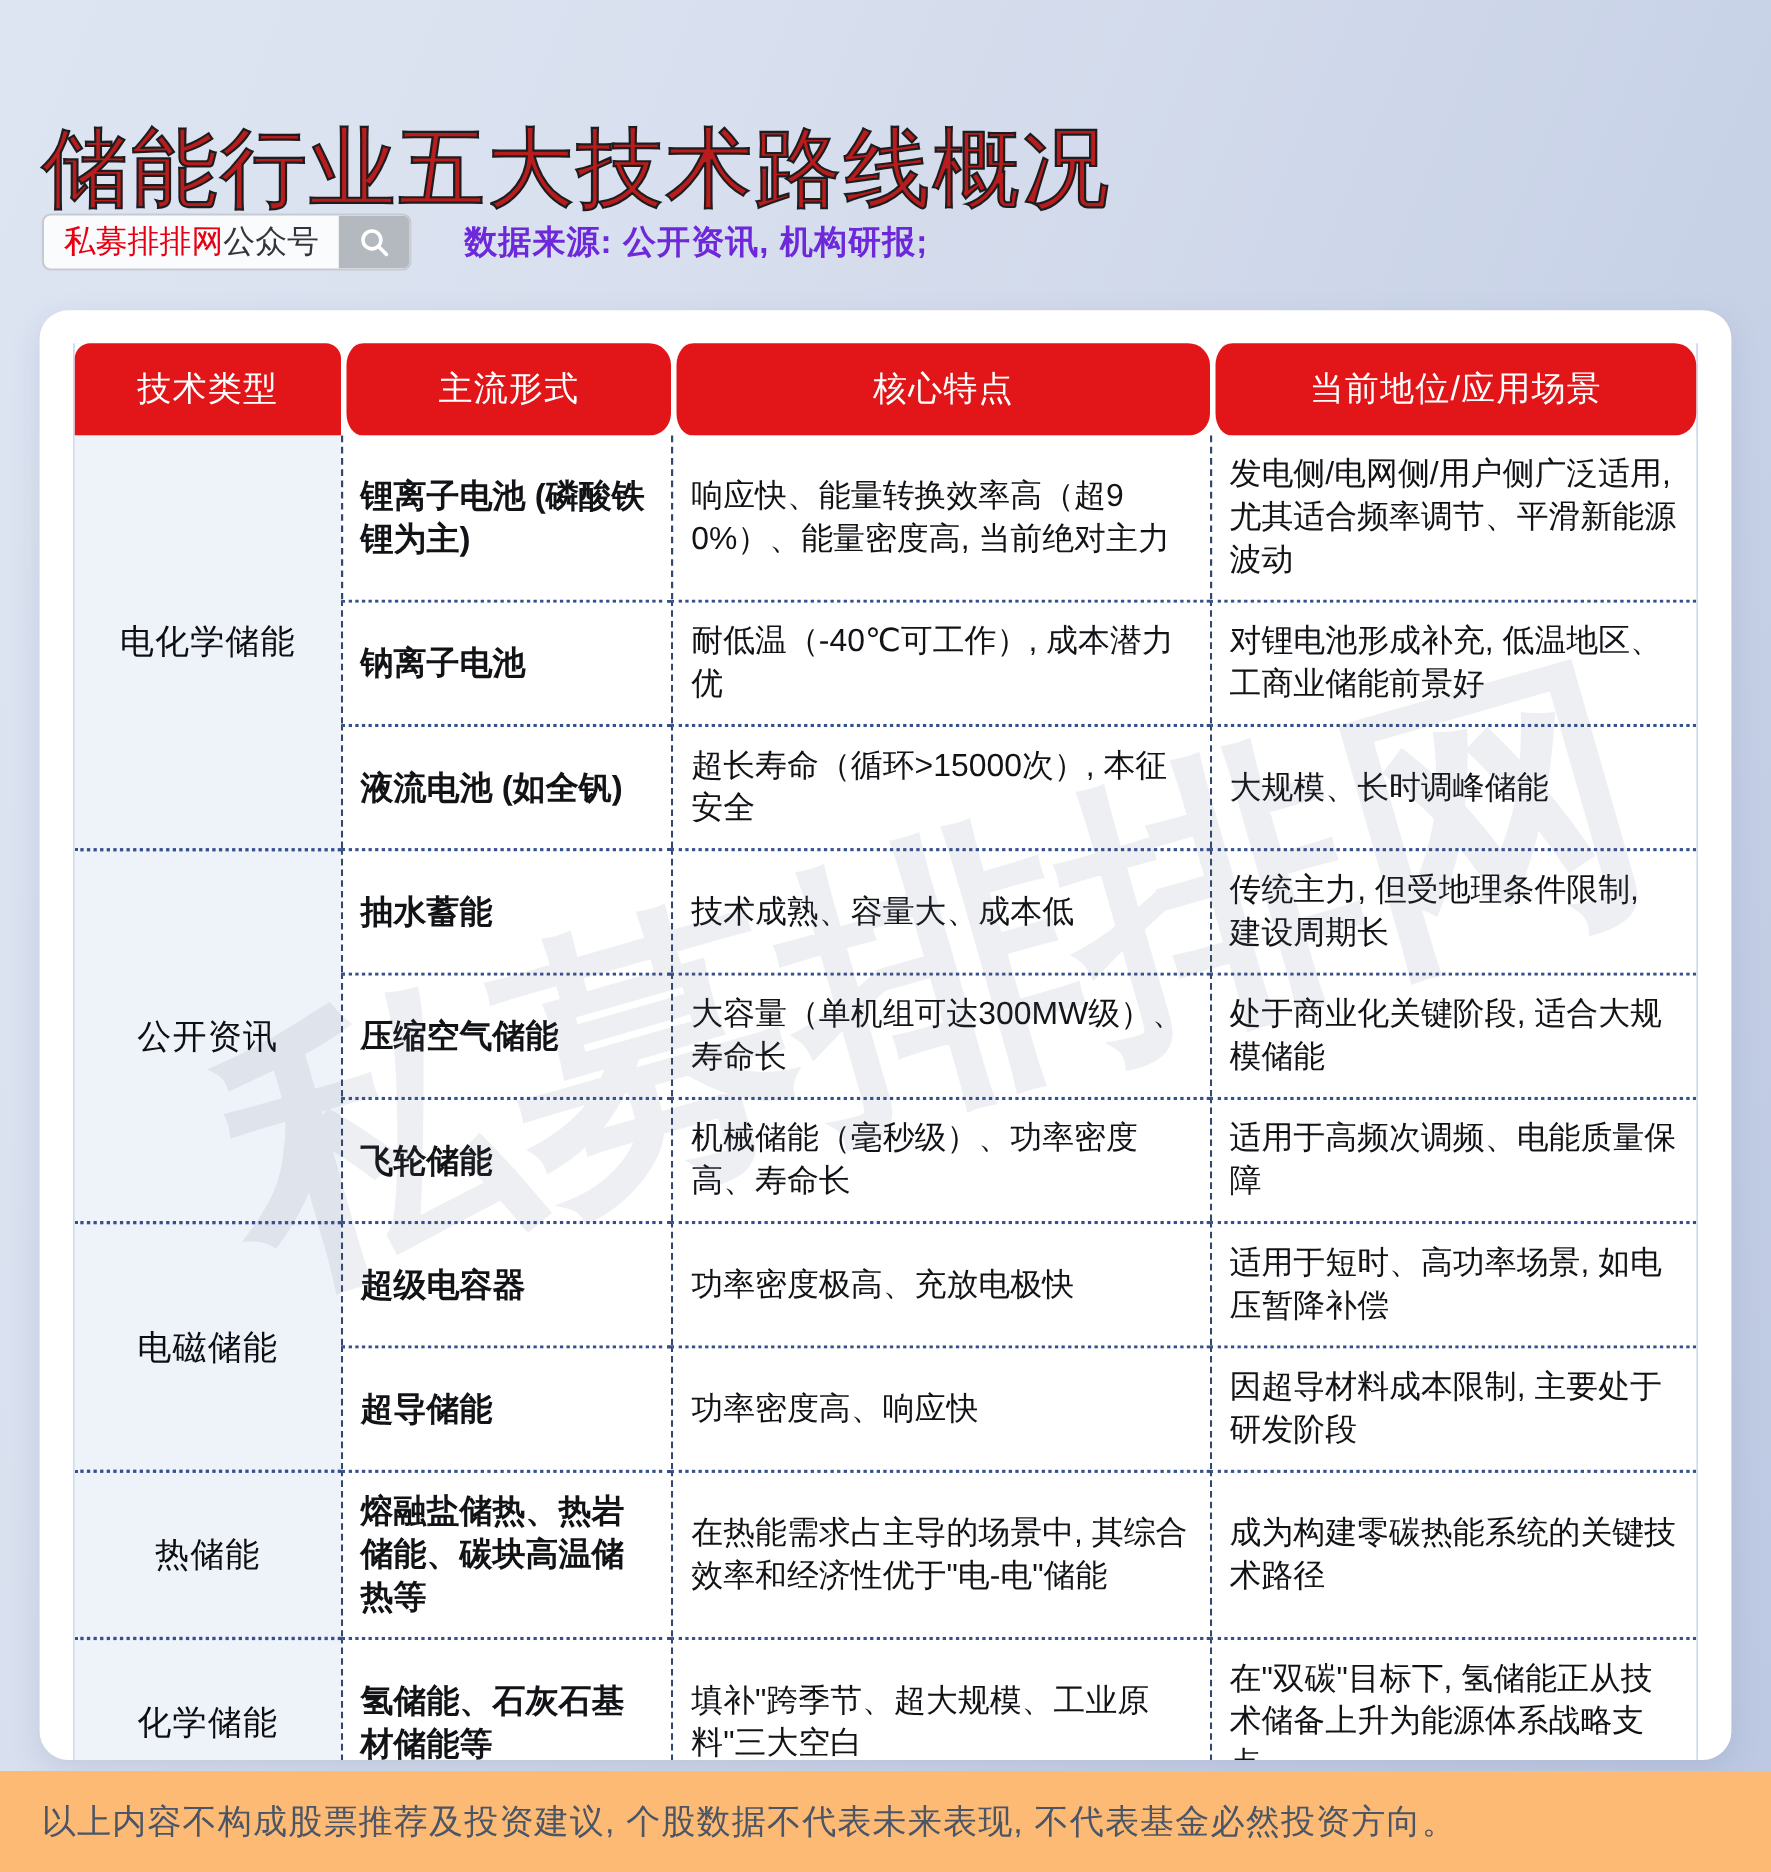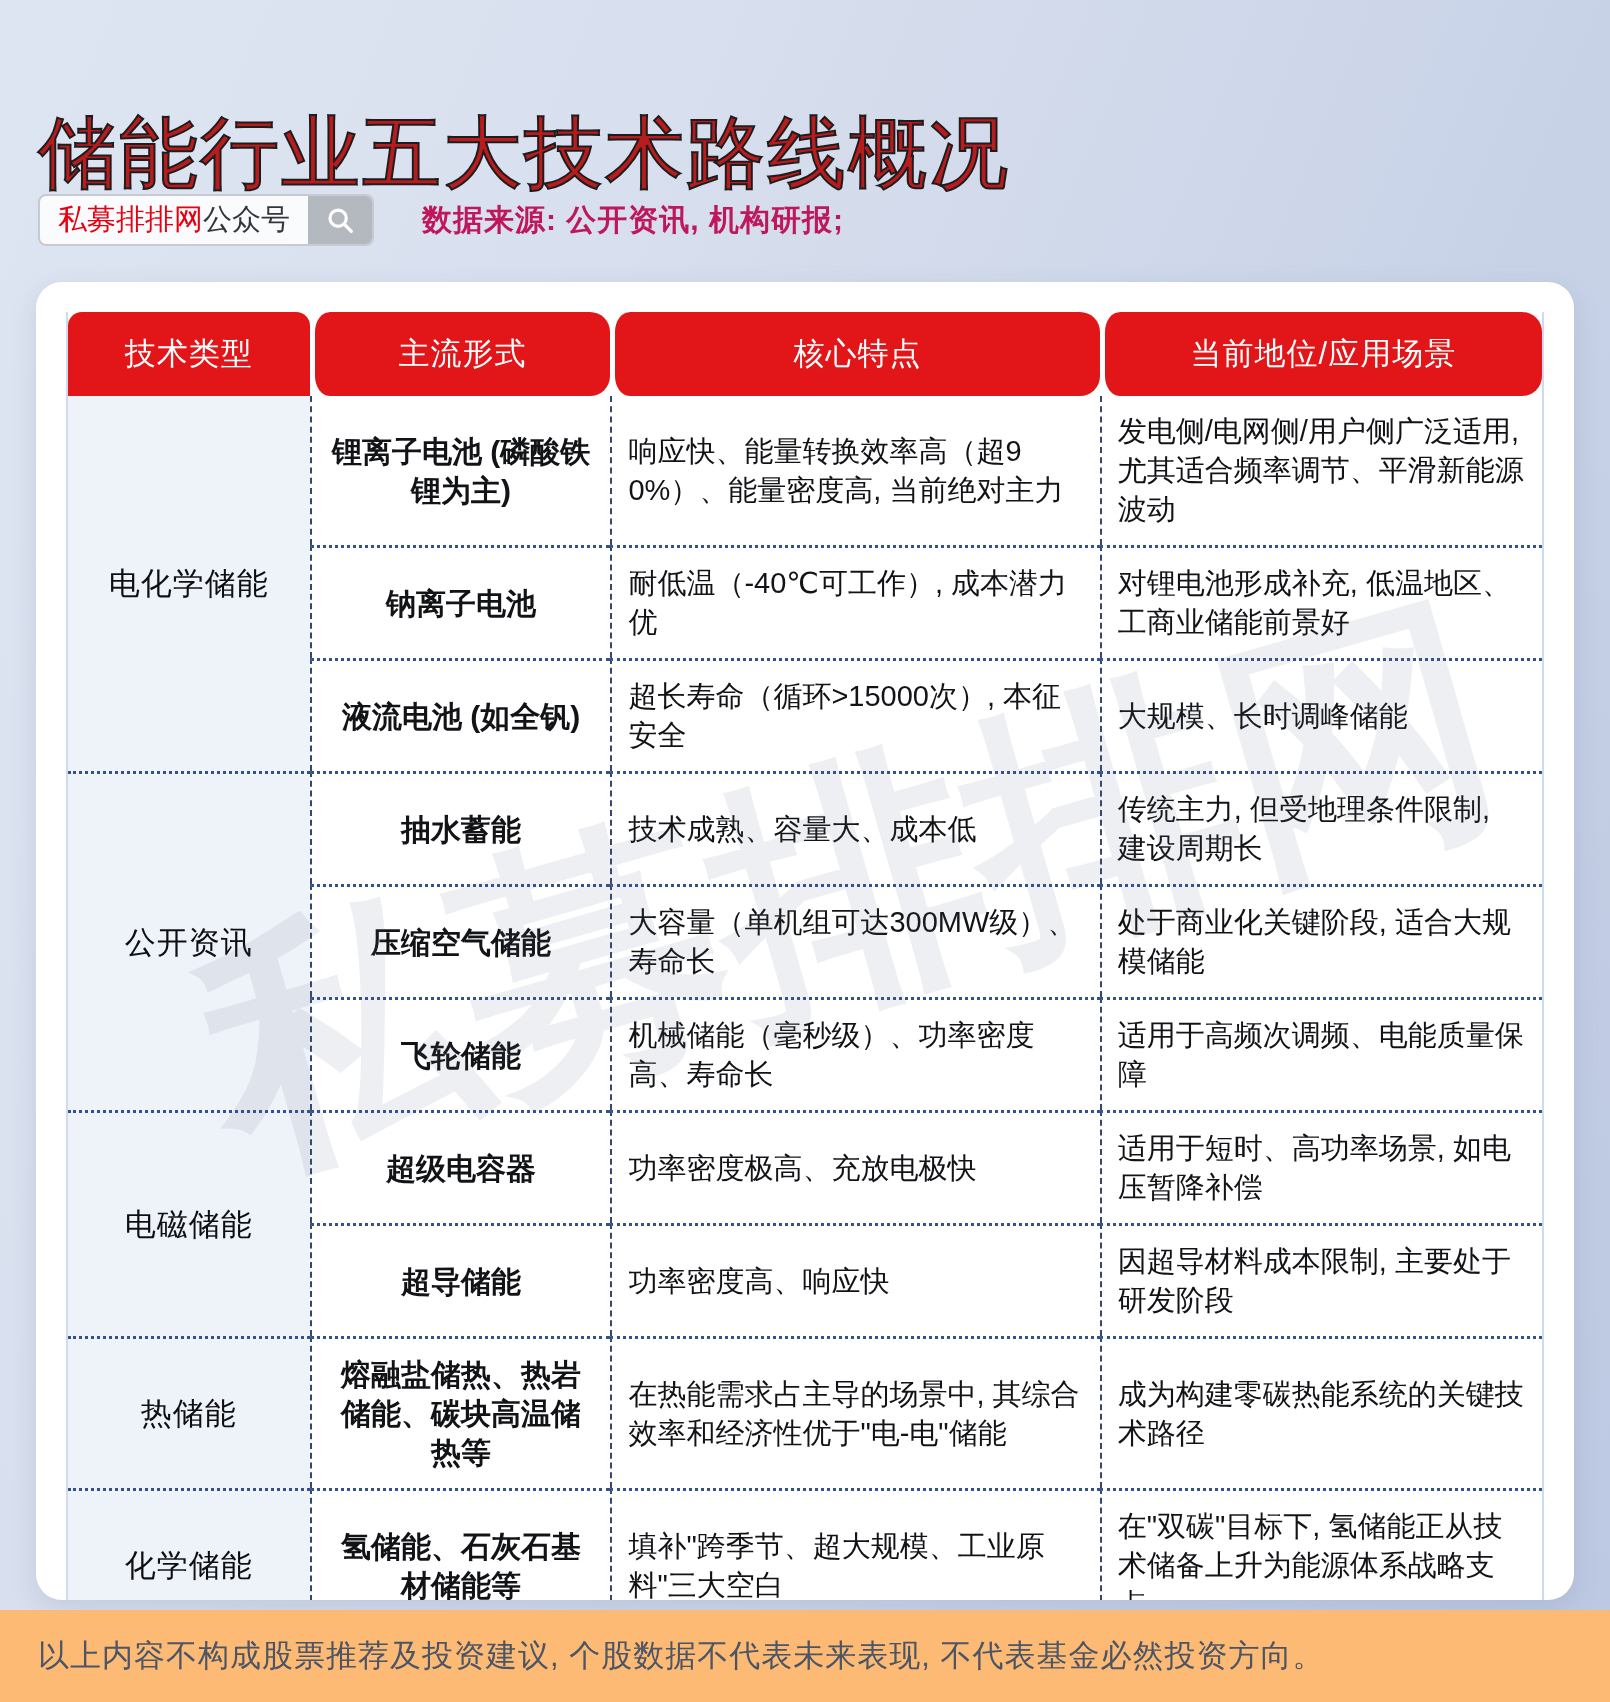--- a/index.html
+++ b/index.html
@@ -18,21 +18,21 @@
   .search-pill{
     display:flex;align-items:stretch;height:52px;box-sizing:border-box;
     border:2px solid #c7cad0;border-radius:8px;overflow:hidden;background:#fafbfc;
   }
   .search-text{display:flex;align-items:center;padding:0 18px;font-size:29px;font-weight:500;white-space:nowrap;}
   .search-brand{color:#e60012;}
   .search-suffix{color:#33363c;}
   .search-btn{
     width:64px;background:#b4b8bf;border:none;display:flex;align-items:center;justify-content:center;cursor:pointer;
   }
-  .source-note{margin-left:48px;font-size:30px;font-weight:700;color:#be185d;letter-spacing:1px;}
+  .source-note{margin-left:48px;font-size:30px;font-weight:700;color:#6d28d9;letter-spacing:1px;}
   
   .card{
     position:absolute;left:36px;right:36px;top:282px;height:1318px;box-sizing:border-box;
     background:#ffffff;border-radius:26px;padding:30px;overflow:hidden;
     box-shadow:0 8px 26px rgba(100,115,150,.18);
   }
   .watermark{
     position:absolute;left:150px;top:430px;z-index:5;
     font-size:265px;font-weight:900;white-space:nowrap;
     color:rgba(88,102,132,.10);transform:rotate(-16deg);pointer-events:none;
@@ -50,21 +50,21 @@
   th + th{border-left:5px solid #ffffff;border-radius:20px;}
   td{
     font-size:29px;line-height:39px;color:#121316;background:#ffffff;
     padding:16px 16px;vertical-align:middle;word-break:break-all;
     border-top:3px dotted #35508f;
   }
   tr.first-row td{border-top:none;}
   td.col-type{
     background:#eef2f9;font-weight:400;font-size:31px;text-align:center;color:#0e0f12;letter-spacing:1px;
   }
-  td.col-form{font-weight:700;text-align:center;font-size:30px;}
+  td.col-form{font-weight:700;text-align:left;font-size:30px;}
   td.col-form,td.col-features,td.col-status{border-left:2px dashed #34486e;}
   
   .footer{
     position:absolute;left:0;right:0;bottom:0;height:92px;background:#fdba74;
     display:flex;align-items:center;padding-left:38px;box-sizing:border-box;
     font-size:31px;color:#4b5566;letter-spacing:1px;
   }
 </style>
 </head>
 <body>

